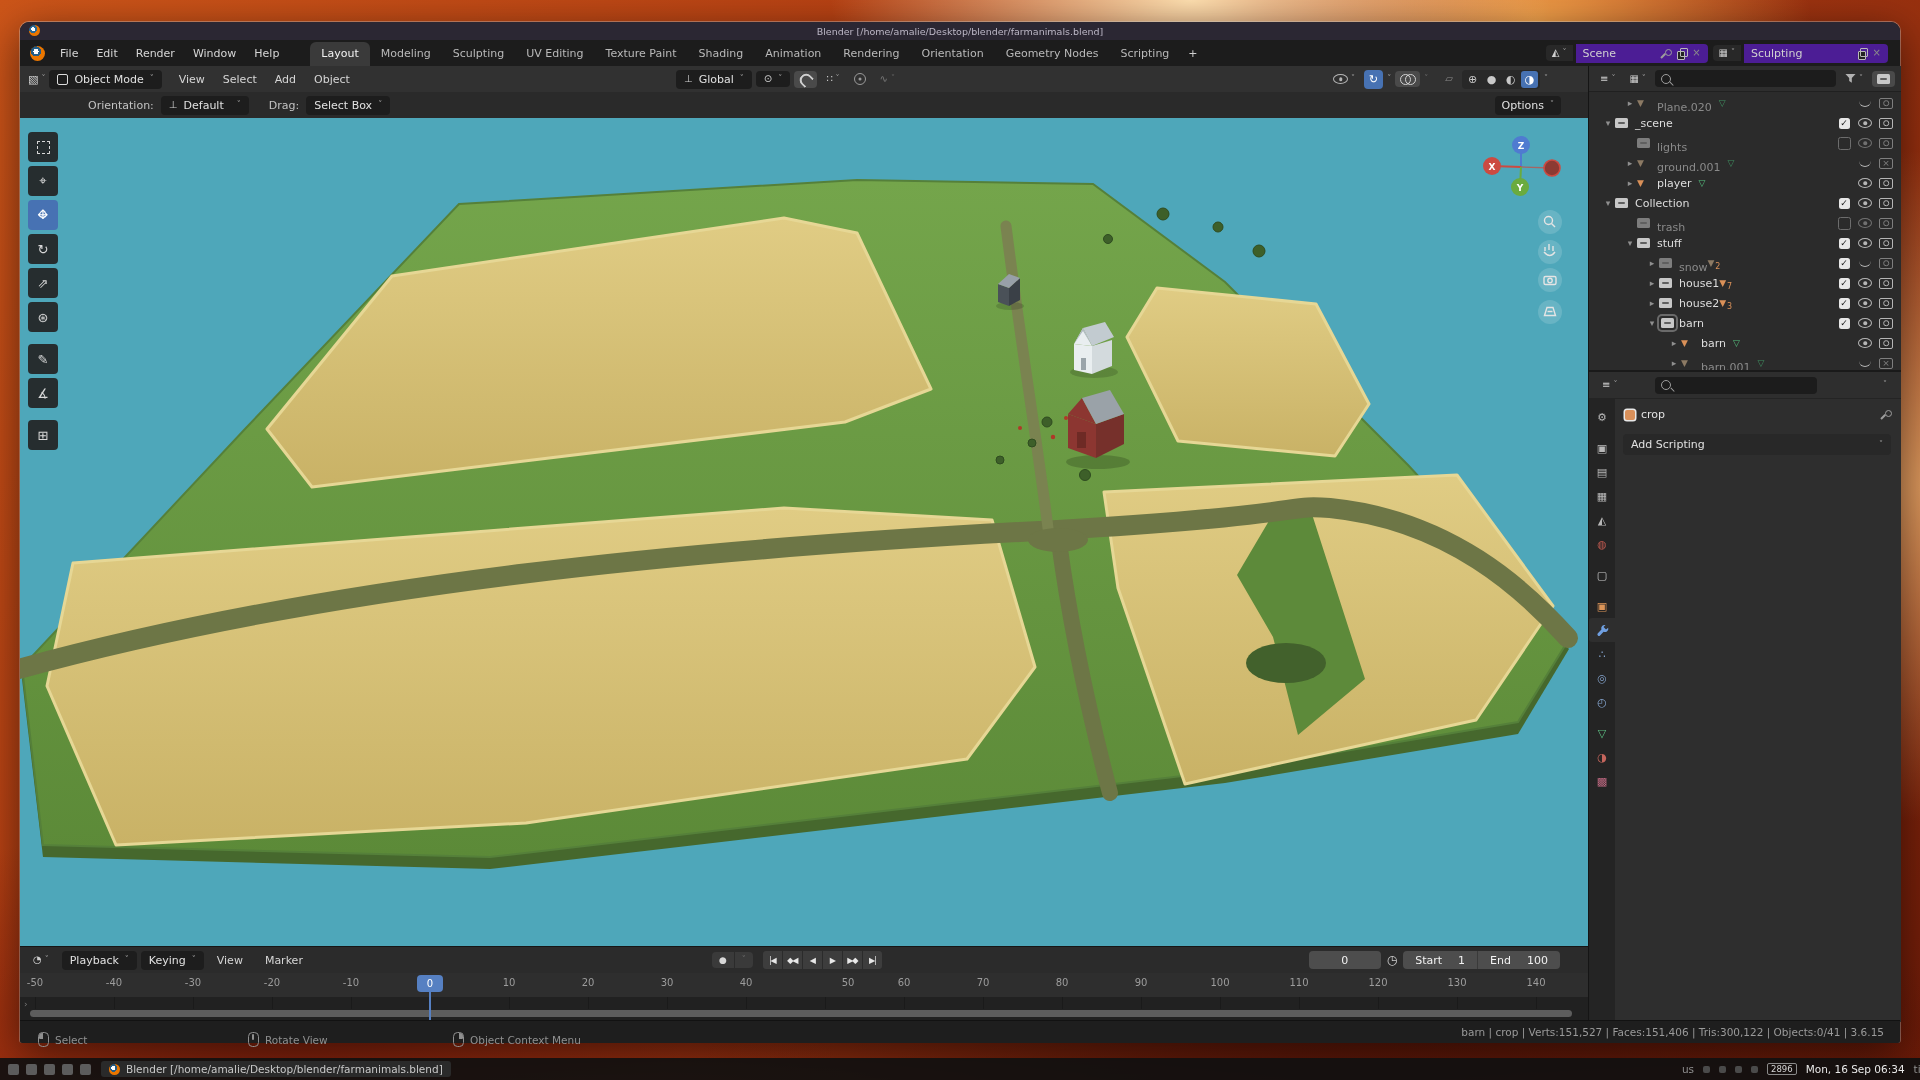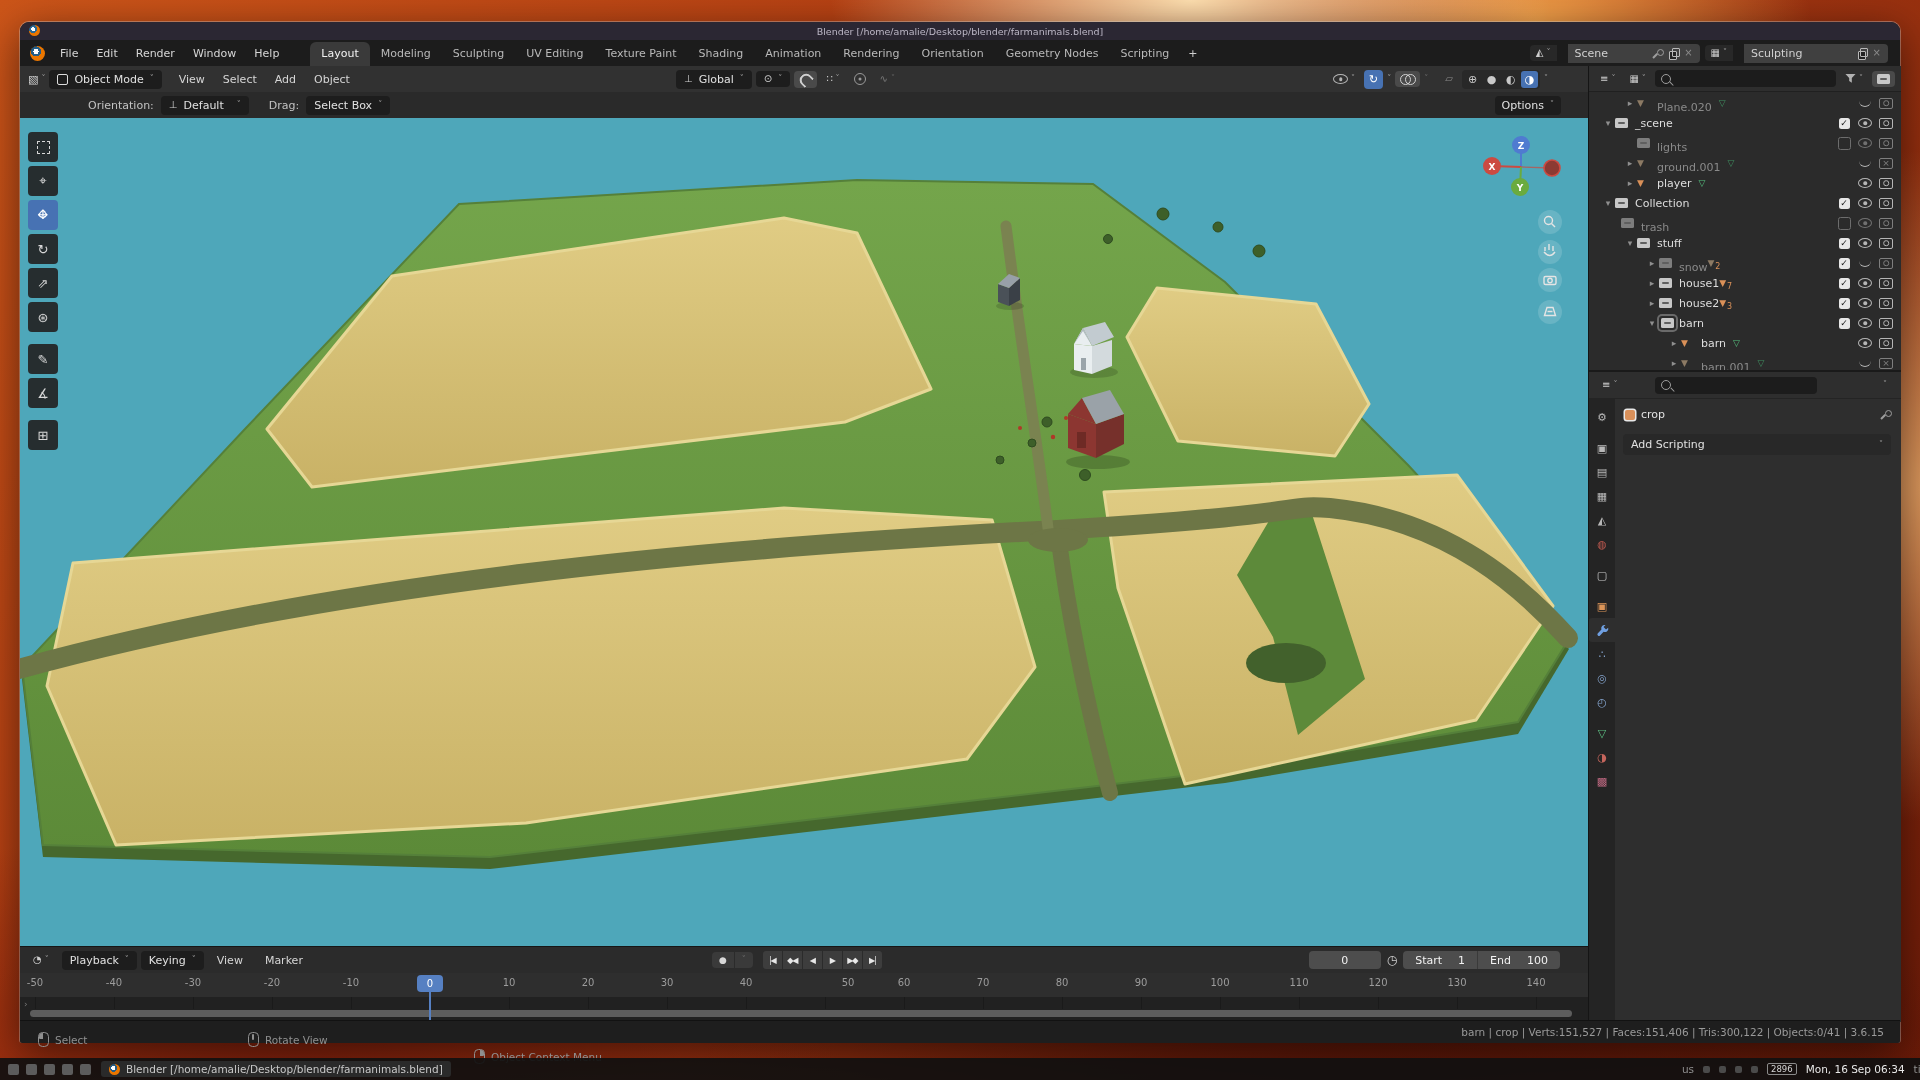--- a/index.html
+++ b/index.html
@@ -25,21 +25,21 @@
   .blogo2{width:15px;height:15px;border-radius:50%;margin:0 6px 0 10px;
     background:radial-gradient(circle at 40% 36%, #fff 0 2.6px, #265d85 2.6px 5px, #ea7600 5px);}
   .menu-item{padding:4px 9px;border-radius:4px;color:#d6d6d6;cursor:default;}
   .tabs{display:flex;align-items:flex-end;height:100%;margin-left:22px;}
   .tab{padding:5px 11px 6px;color:#b9b9b9;border-radius:6px 6px 0 0;}
   .tab.active{background:#3a3a3a;color:#f2f2f2;}
   .tab.add{color:#cfcfcf;padding:5px 8px 6px;}
   .tb-right{margin-left:auto;display:flex;align-items:center;gap:5px;padding-right:12px;}
   .selgrp{display:flex;align-items:center;}
   .iconbtn{display:flex;align-items:center;gap:3px;background:#282828;border-radius:4px 0 0 4px;padding:3px 6px;}
-  .selfield{display:flex;align-items:center;background:#404040;border-radius:0 4px 4px 0;margin-left:11px;padding:3px 7px;gap:20px;}
+  .selfield{display:flex;align-items:center;background:#4c1d95;border-radius:0 4px 4px 0;margin-left:3px;padding:3px 7px;gap:20px;}
   .chev{font-size:8px;color:#9a9a9a;line-height:1;}
   .glyph{color:#cfcfcf;font-size:10px;line-height:1;}
   
   .i-eye{width:13px;height:8px;border:1.3px solid #b5b5b5;border-radius:50%;position:relative;display:inline-block;}
   .i-eye::after{content:"";position:absolute;left:50%;top:50%;transform:translate(-50%,-50%);width:3.5px;height:3.5px;background:#b5b5b5;border-radius:50%;}
   .i-eyec{width:12px;height:6px;display:inline-block;border:0 solid #b5b5b5;border-bottom-width:1.6px;border-radius:0 0 9px 9px;}
   .i-cam{width:13px;height:9px;border:1.3px solid #b5b5b5;border-radius:2px;position:relative;display:inline-block;}
   .i-cam::after{content:"";position:absolute;left:50%;top:50%;transform:translate(-50%,-50%);width:3.6px;height:3.6px;border:1.2px solid #b5b5b5;border-radius:50%;}
   .i-cam.x::after{content:"×";border:none;width:auto;height:auto;font-size:9px;color:#b5b5b5;line-height:0;}
   .i-check{width:11px;height:11px;border-radius:2.5px;display:inline-flex;align-items:center;justify-content:center;}
@@ -577,21 +577,21 @@
                 <span class="i-check on">✓</span>
               </span>
               <span class="slot">
                 <span class="i-eye"></span>
               </span>
               <span class="slot">
                 <span class="i-cam"></span>
               </span>
             </span>
           </div>
-          <div class="ol-row dim" style="padding-left: 18px;">
+          <div class="ol-row dim" style="padding-left: 34px;">
             <span class="arr"></span>
             <span class="oicon">
               <span class="i-coll"></span>
             </span>
             <span class="olabel">trash</span>
             <span class="rico">
               <span class="slot">
                 <span class="i-check off"></span>
               </span>
               <span class="slot" style="opacity: 0.5;">
@@ -922,21 +922,21 @@
               <i></i>
             </span>
             <span>Select</span>
           </span>
           <span class="hint" style="left: 228px;">
             <span class="mouse mid">
               <i></i>
             </span>
             <span>Rotate View</span>
           </span>
-          <span class="hint" style="left: 454px; margin-top: 17px;">
+          <span class="hint" style="left: 433px;">
             <span class="mouse right">
               <i></i>
             </span>
             <span>Object Context Menu</span>
           </span>
         </div>
       <span class="stats">barn | crop | Verts:151,527 | Faces:151,406 | Tris:300,122 | Objects:0/41 | 3.6.15</span>
     </div>
   </div>
 

